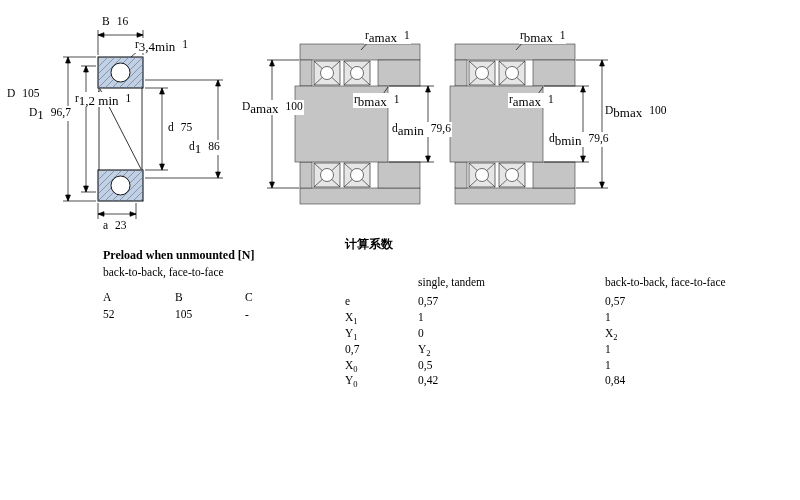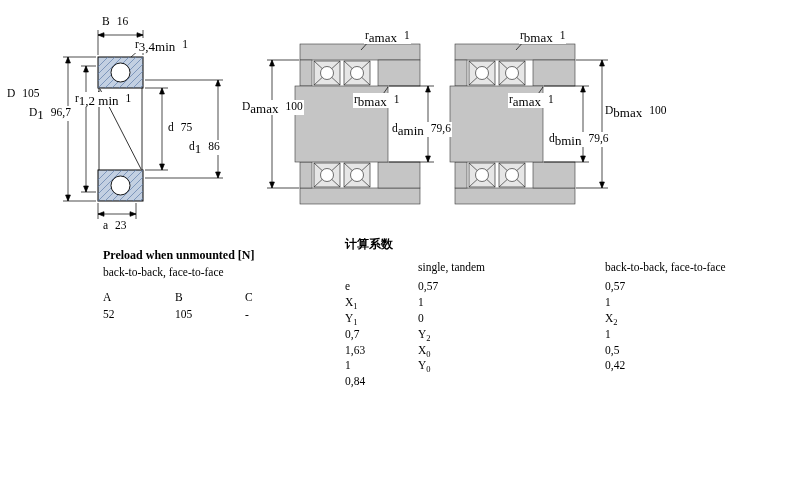--- a/index.html
+++ b/index.html
@@ -20,21 +20,21 @@
   
   .blk { position:absolute; font-size:11.5px; }
   .title { font-weight:bold; font-size:12px; }
   .subtitle { margin-top:3px; }
   .preload-grid {
     display:grid; grid-template-columns:72px 70px 40px;
     margin-top:12px; line-height:15px; row-gap:2px;
   }
   .factors-grid {
     display:grid; grid-template-columns:73px 187px 1fr;
-    margin-top:7px; line-height:15.4px;
+    margin-top:22px; line-height:15.4px;
   }
   .factors-grid .fg-head { padding-bottom:4px; }
   .factors-grid sub { font-size:8.5px; line-height:1; }
 </style>
 </head>
 <body>
 
 <div class="stage">
 
   <svg class="layer" style="left:0;top:0" width="240" height="240" viewBox="0 0 240 240">
@@ -260,21 +260,20 @@
       <div>1</div>
 
       <div><span>Y</span><sub>1</sub></div>
       <div>0</div>
 
       <div><span>X</span><sub>2</sub></div>
       <div>0,7</div>
 
       <div><span>Y</span><sub>2</sub></div>
       <div>1</div>
-      <div>1,63</div>
 
       <div><span>X</span><sub>0</sub></div>
       <div>0,5</div>
       <div>1</div>
 
       <div><span>Y</span><sub>0</sub></div>
       <div>0,42</div>
       <div>0,84</div>
     </div>
   </div>

